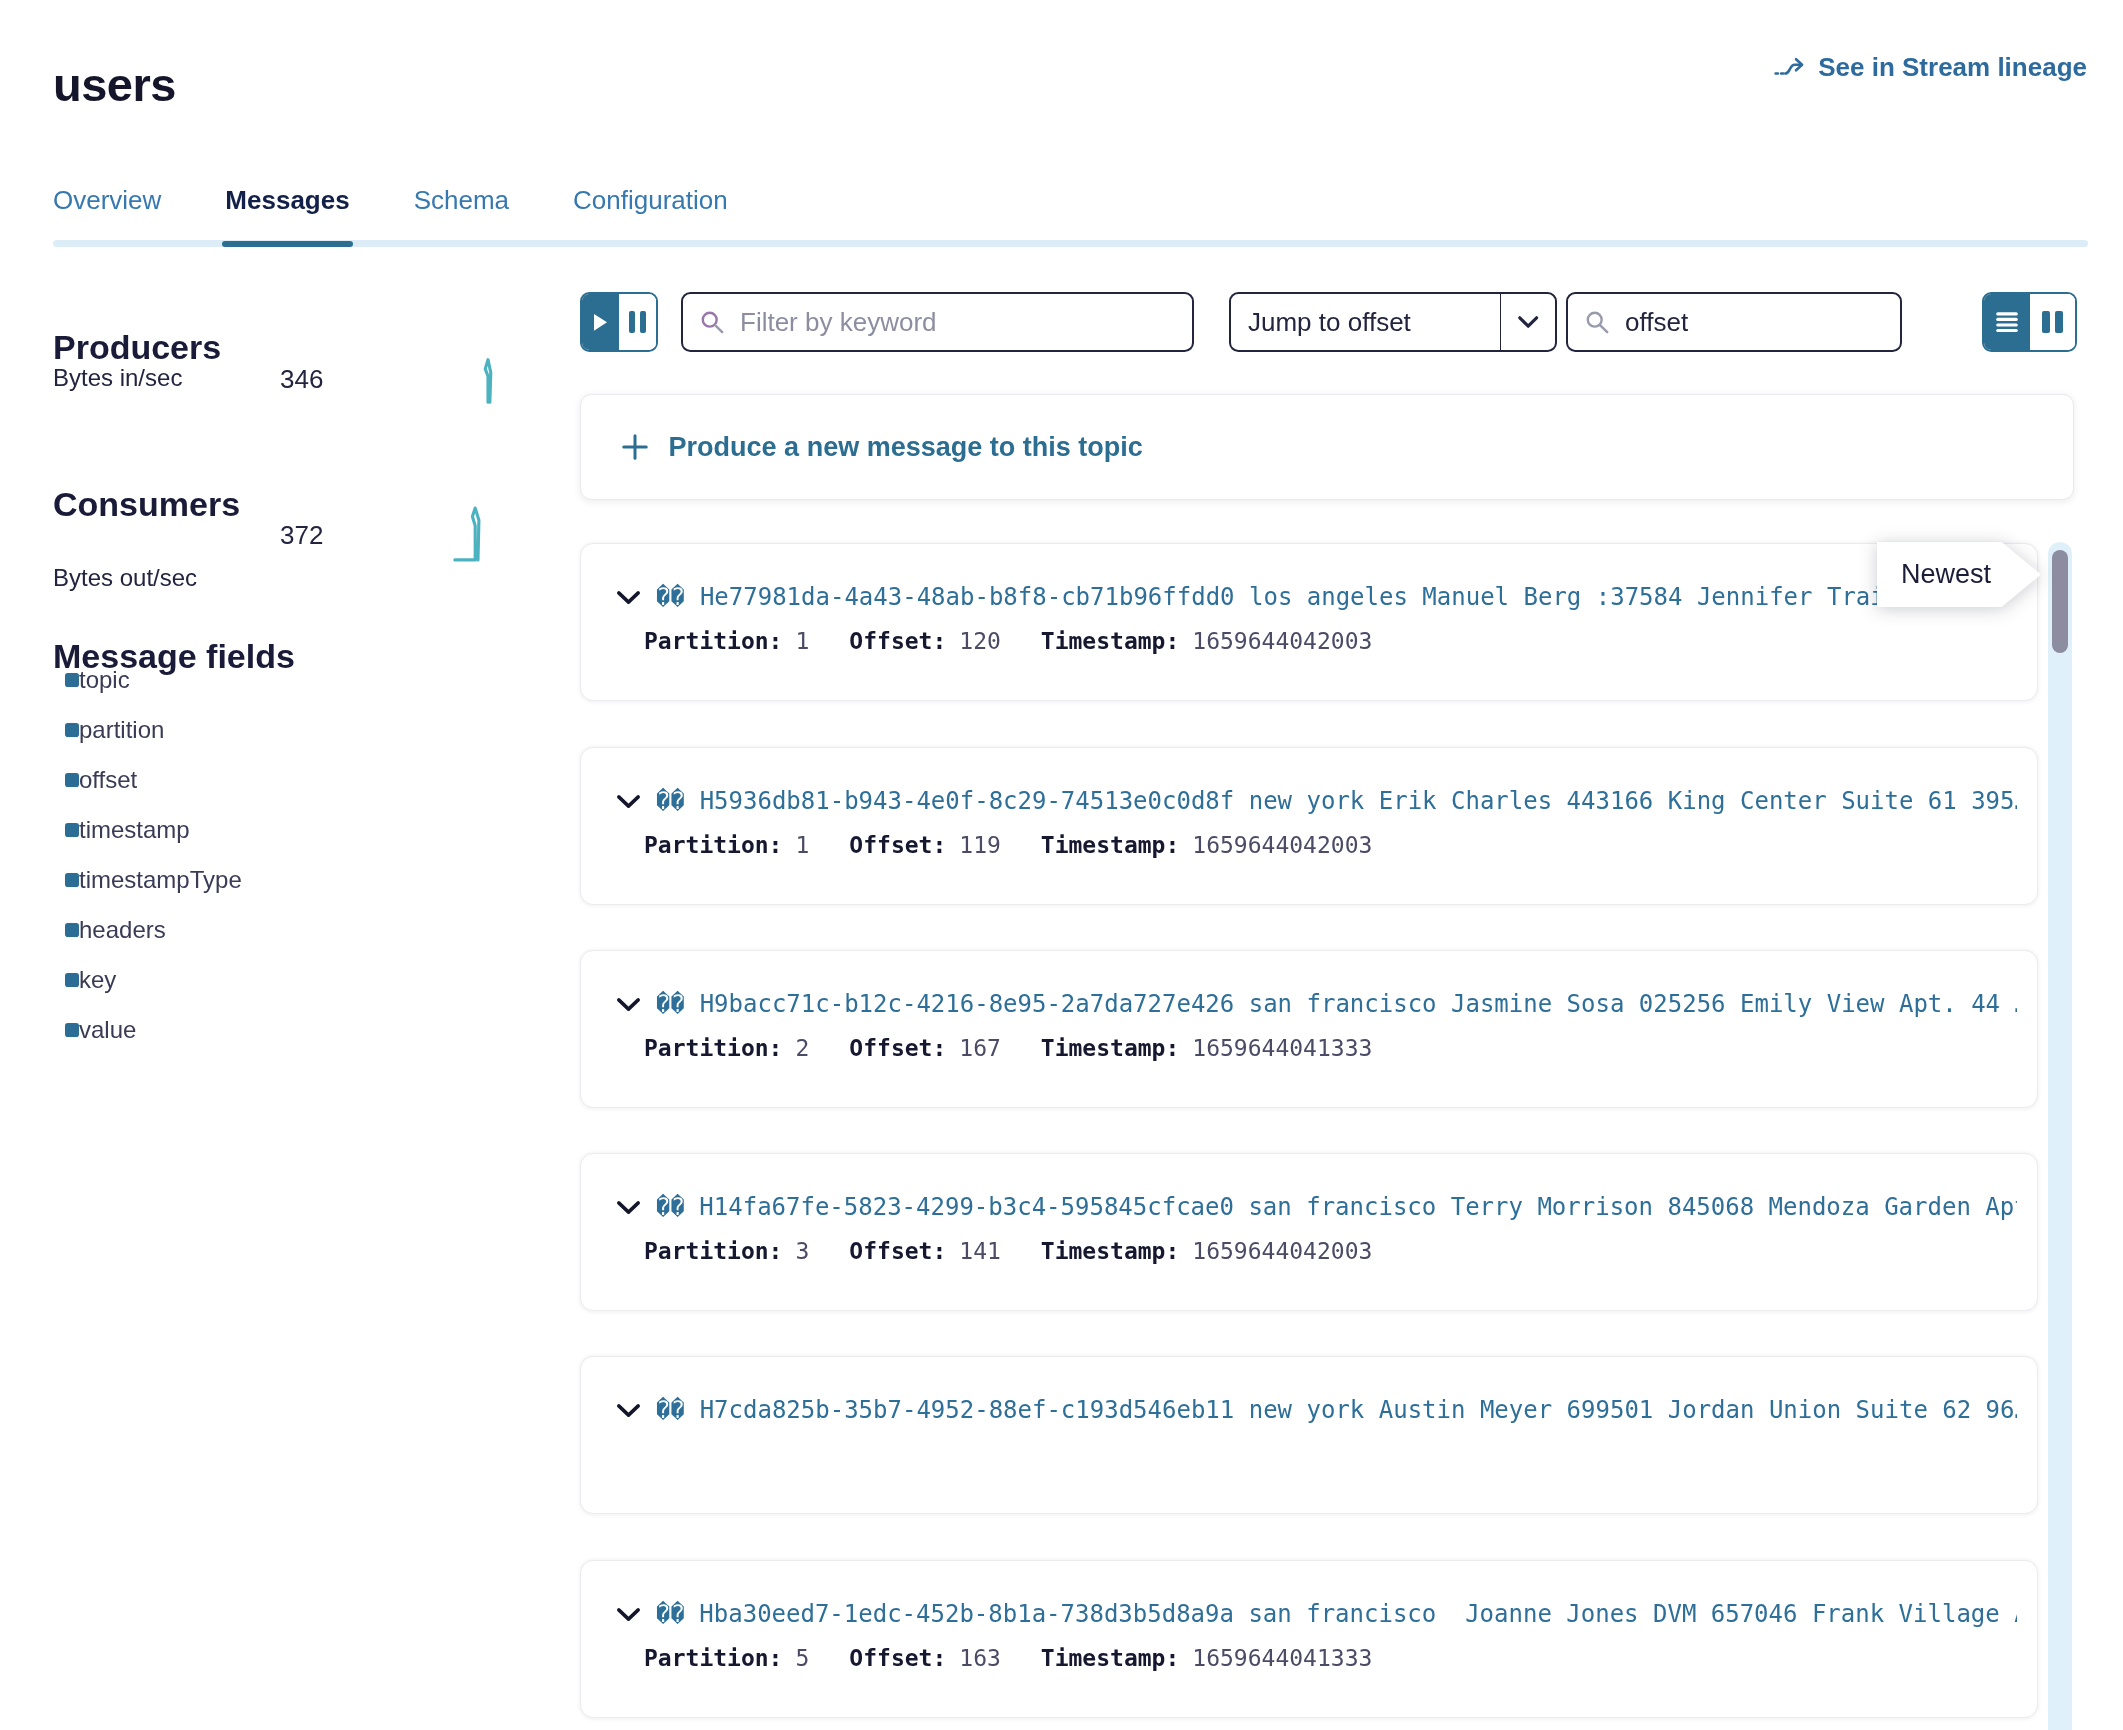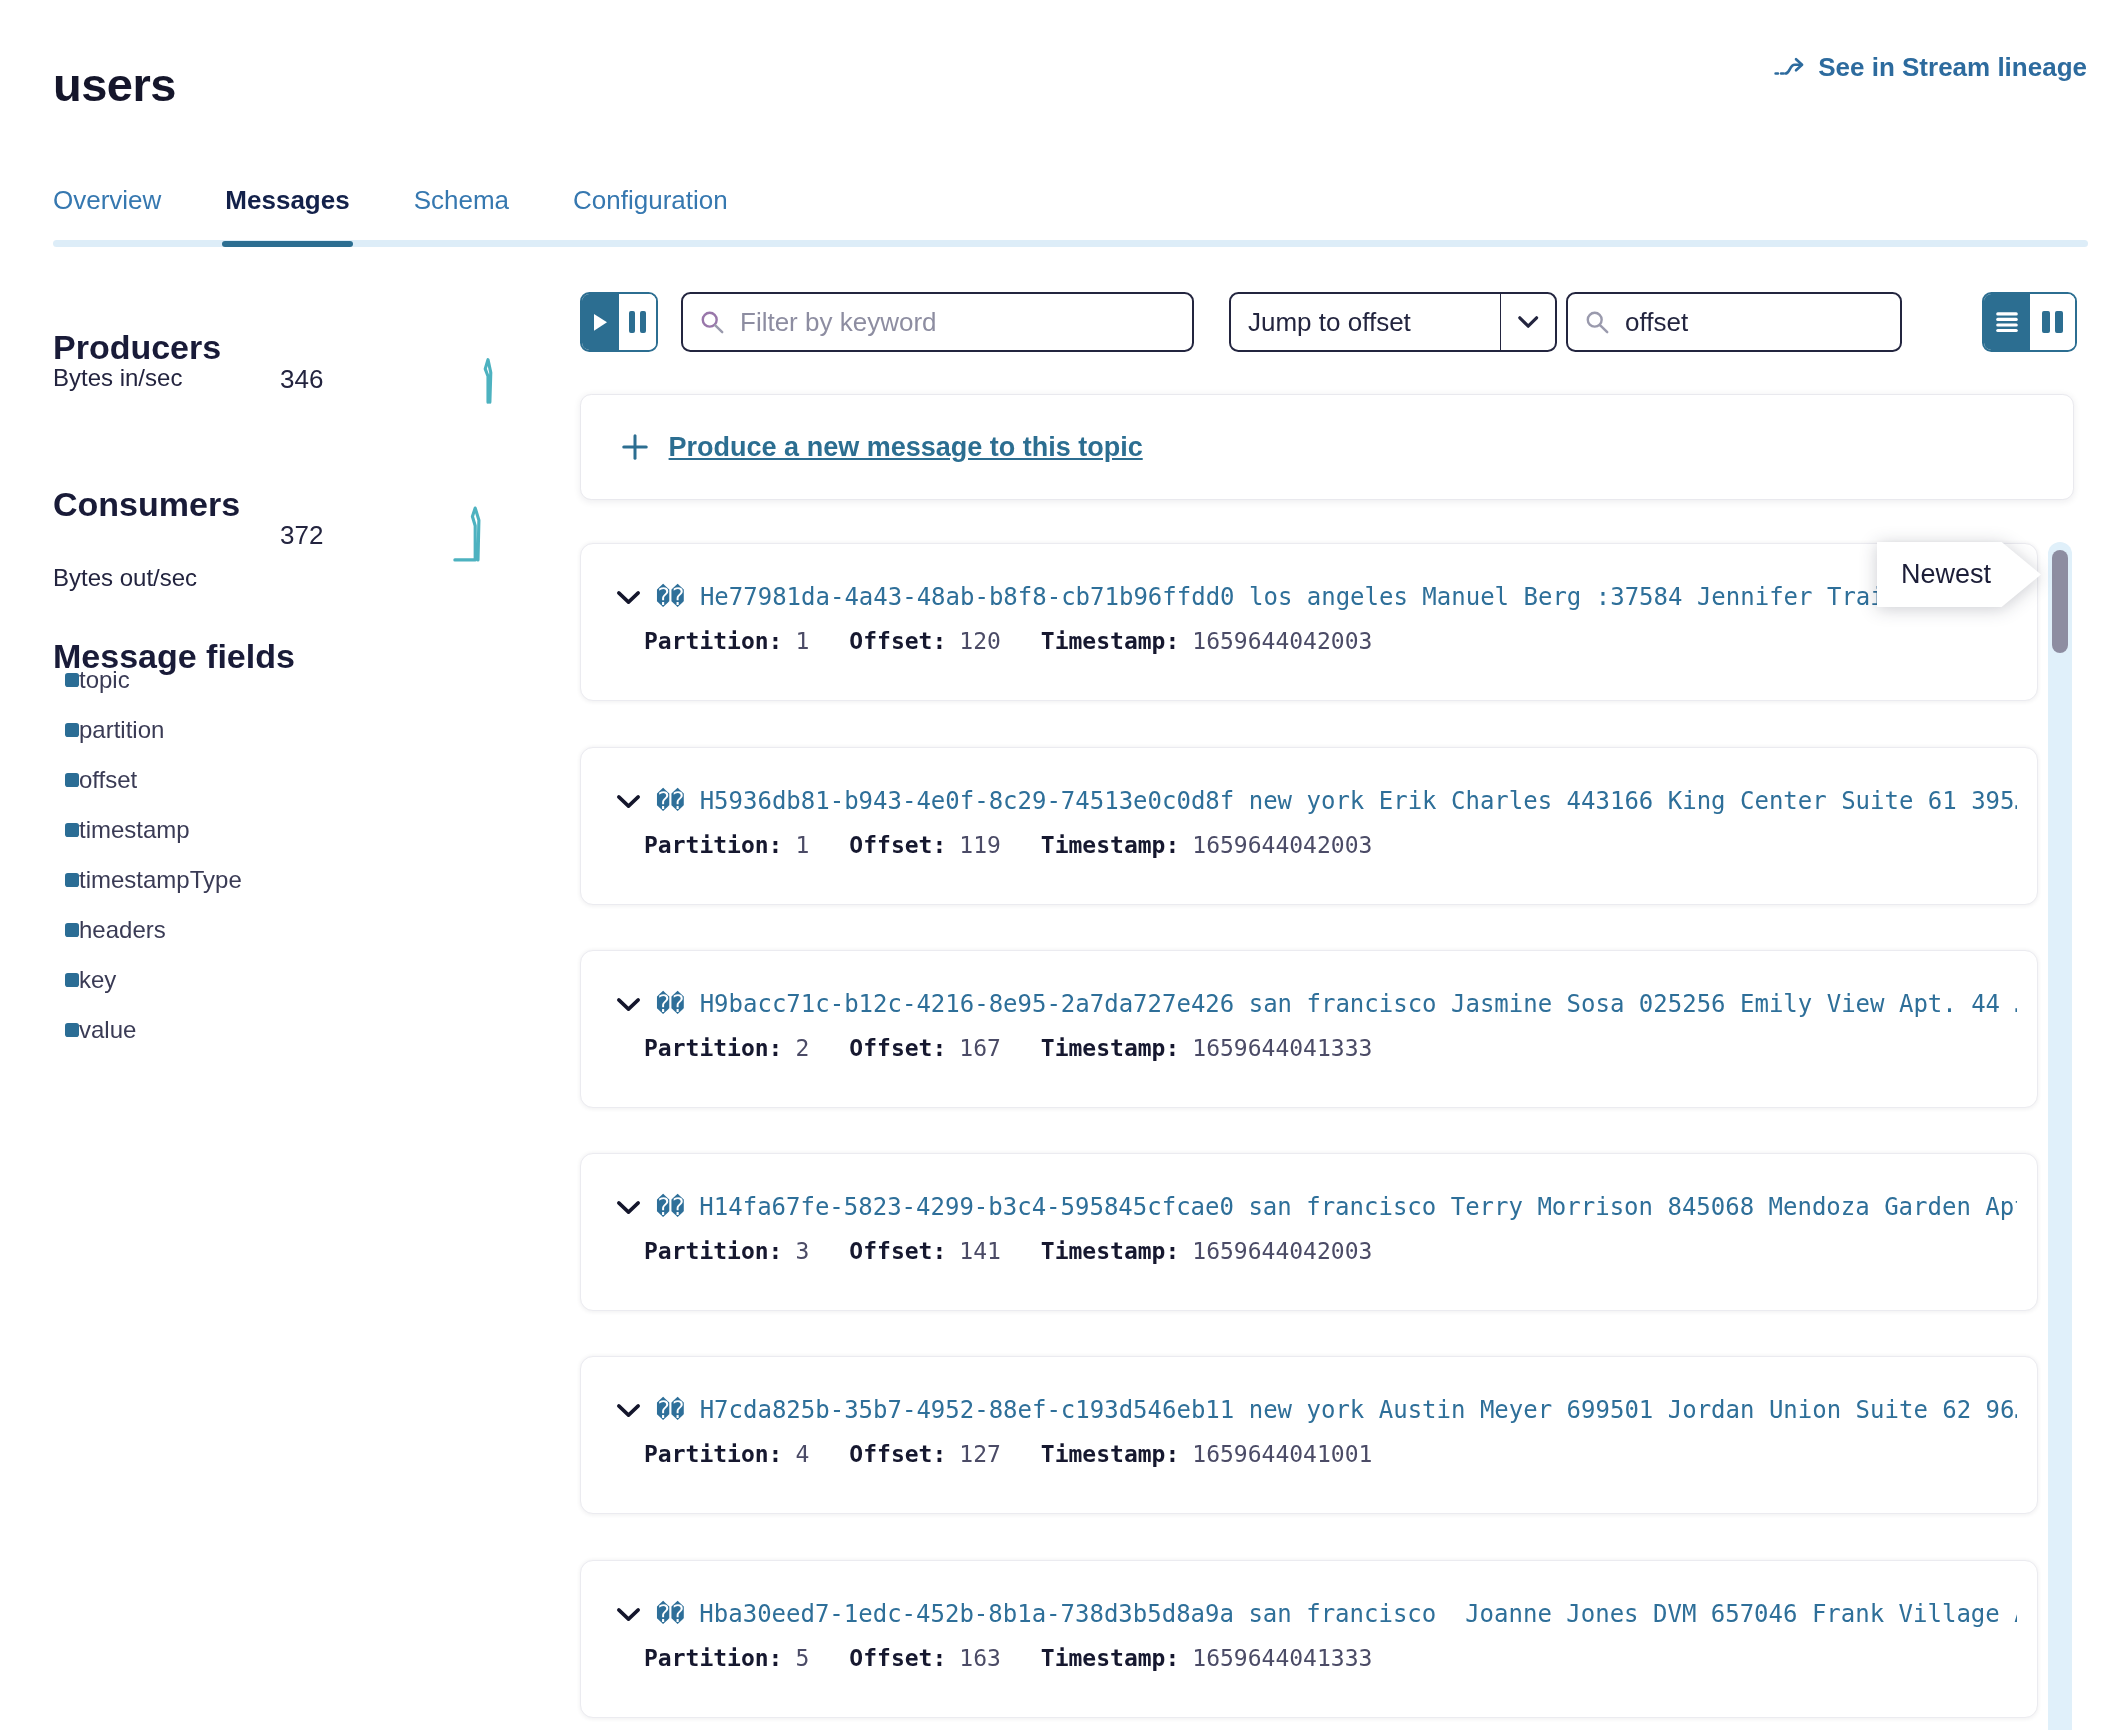--- a/index.html
+++ b/index.html
@@ -54,21 +54,21 @@
     display:flex;overflow:hidden;background:#fff;}
   .vt-seg{flex:1;display:flex;align-items:center;justify-content:center;cursor:pointer;}
   .vt-list{background:#2c6e91;}
   .vt-cols{background:#fff;gap:4.7px;}
   .vt-colbar{width:8.4px;height:22.4px;background:#2c6e91;border-radius:1.9px;}
 
   
   .produce-card{left:580px;top:394px;width:1494px;height:106px;background:#fff;
     border:0.9px solid #e9e9ee;border-radius:11.2px;box-shadow:0 1.9px 7.5px rgba(25,27,46,.08);
     display:flex;align-items:center;padding-left:39px;gap:18.6px;box-sizing:border-box;cursor:pointer;}
-  .produce-label{font-size:27px;font-weight:700;color:#2c6e91;text-decoration:underline;}
+  .produce-label{font-size:27px;font-weight:700;color:#2c6e91;}
 
   
   .msg-card{left:580px;width:1458px;height:158px;background:#fff;border:0.9px solid #ebebf0;
     border-radius:13px;box-shadow:0 0.9px 4.7px rgba(25,27,46,.07);box-sizing:border-box;}
   .key-row{position:absolute;left:35px;top:39px;right:20.5px;display:flex;align-items:center;
     gap:15px;overflow:hidden;}
   .keytext{font-size:24px;color:#2e6f99;white-space:pre;overflow:hidden;}
   .meta-row{position:absolute;left:63px;top:84px;display:flex;gap:40px;font-size:23px;}
   .meta b{color:#16182f;font-weight:700;}
   .meta .val{color:#4b4b66;margin-left:13px;}
@@ -294,25 +294,20 @@
 <article class="abs msg-card" style="top:1356px;">
   <div class="key-row">
     <span class="chev-btn">
       <svg width="25" height="15" viewBox="0 0 27 16">
           <polyline points="3,3 13.5,13 24,3" fill="none" stroke="#14162c" stroke-width="3.8" stroke-linecap="round" stroke-linejoin="round"></polyline>
         </svg>
     </span>
     <span class="keytext mono">��</span>
     <span class="keytext mono">H7cda825b-35b7-4952-88ef-c193d546eb11 new york Austin Meyer 699501 Jordan Union Suite 62 96…</span>
   </div>
-  <div class="meta-row mono">
-    <span class="meta"><b>Partition:</b><span class="val">4</span></span>
-    <span class="meta"><b>Offset:</b><span class="val">127</span></span>
-    <span class="meta"><b>Timestamp:</b><span class="val">1659644041001</span></span>
-  </div>
 </article>
 
 <article class="abs msg-card" style="top:1560px;">
   <div class="key-row">
     <span class="chev-btn">
       <svg width="25" height="15" viewBox="0 0 27 16">
           <polyline points="3,3 13.5,13 24,3" fill="none" stroke="#14162c" stroke-width="3.8" stroke-linecap="round" stroke-linejoin="round"></polyline>
         </svg>
     </span>
     <span class="keytext mono">��</span>

